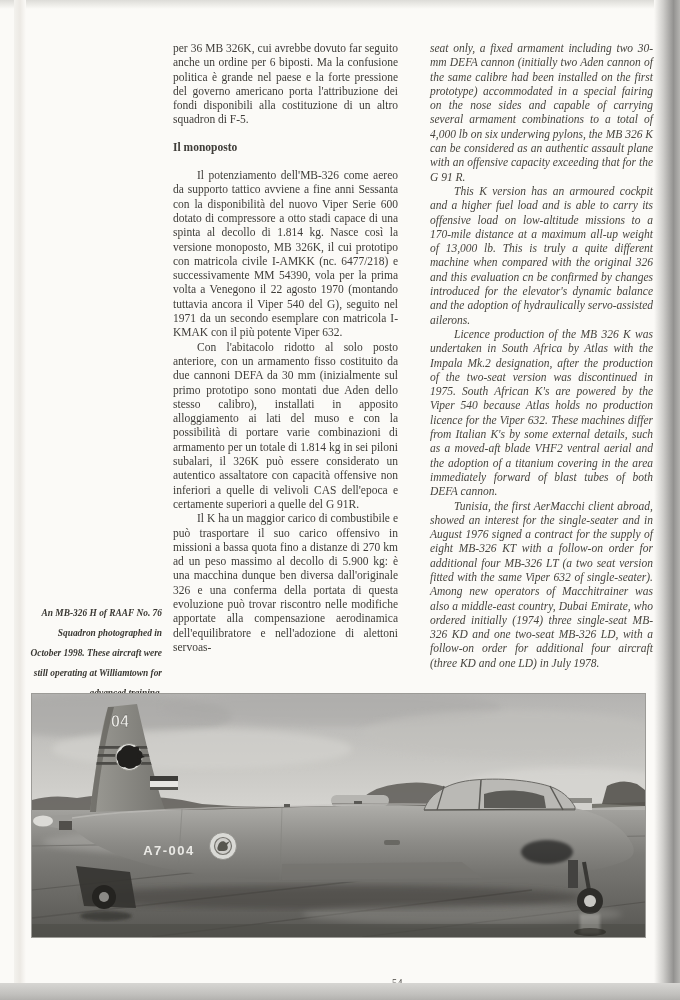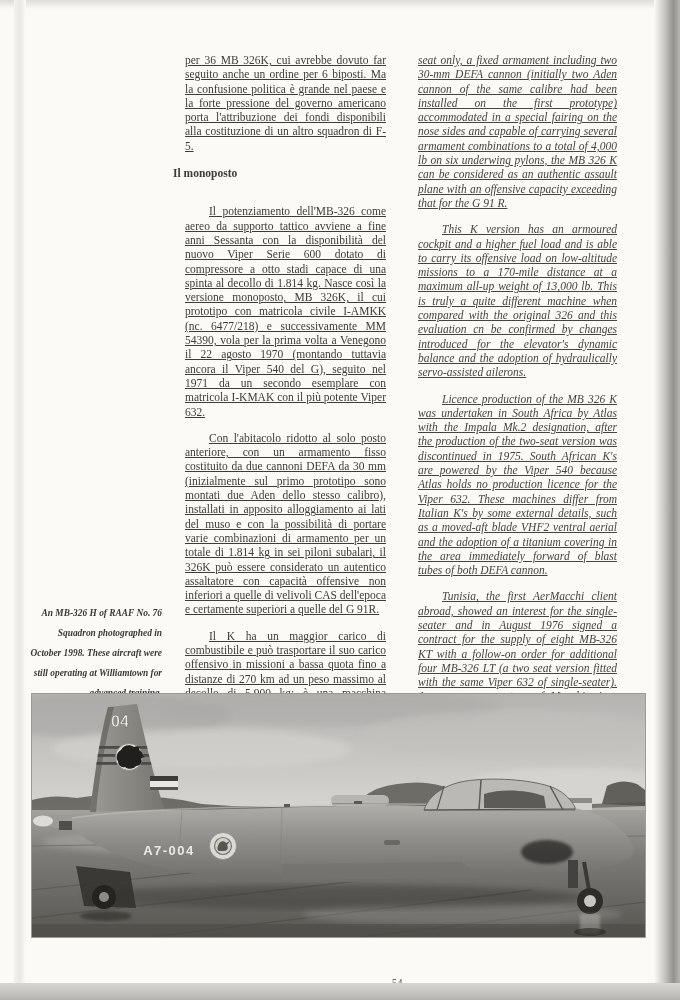--- a/index.html
+++ b/index.html
@@ -17,24 +17,24 @@
                 background:linear-gradient(to right,#f3f2ee,#ece9e4 50%,#fbfaf7); }
   .edge-right { position:absolute; right:0; top:0; width:26px; height:1000px;
                 background:linear-gradient(to right,#fbfaf7,#cfcecb 35%,#939290 75%,#b5b4b1); }
   .edge-bottom{ position:absolute; left:0; bottom:0; width:680px; height:17px;
                 background:linear-gradient(to bottom,#d7d6d3,#c0bfbc 70%,#b2b1ae); }
 
   
   .col { position:absolute; top:41px; font-size:11.5px; line-height:14.3px;
          text-align:justify; }
   .col-left  { left:173px; width:225px; }
-  .col-right { left:406px; width:223px; font-style:italic; color:#46443e; }
-  .col p { margin:12px;text-decoration:underline; }
+  .col-right { left:430px; width:223px; font-style:italic; color:#46443e; }
+  .col p { margin:0; }
   .col p.indent { text-indent:24px; }
-  .col h3 { font-size:11.5px; line-height:14.3px; margin:13px 0 24px 0;
+  .col h3 { font-size:11.5px; line-height:14.3px; margin:13px 0 14px 0;
             font-weight:bold; text-align:left; }
 
   
   .caption { position:absolute; left:28px; width:134px; text-align:right;
              font-weight:bold; color:#3a3833; }
   .caption-it { top:448px; font-size:9.8px; line-height:12.6px; }
   .caption-en { top:603px; font-size:9.4px; line-height:20px; font-style:italic; }
 
   
   .photo { position:absolute; left:32px; top:694px; width:613px; height:243px;

